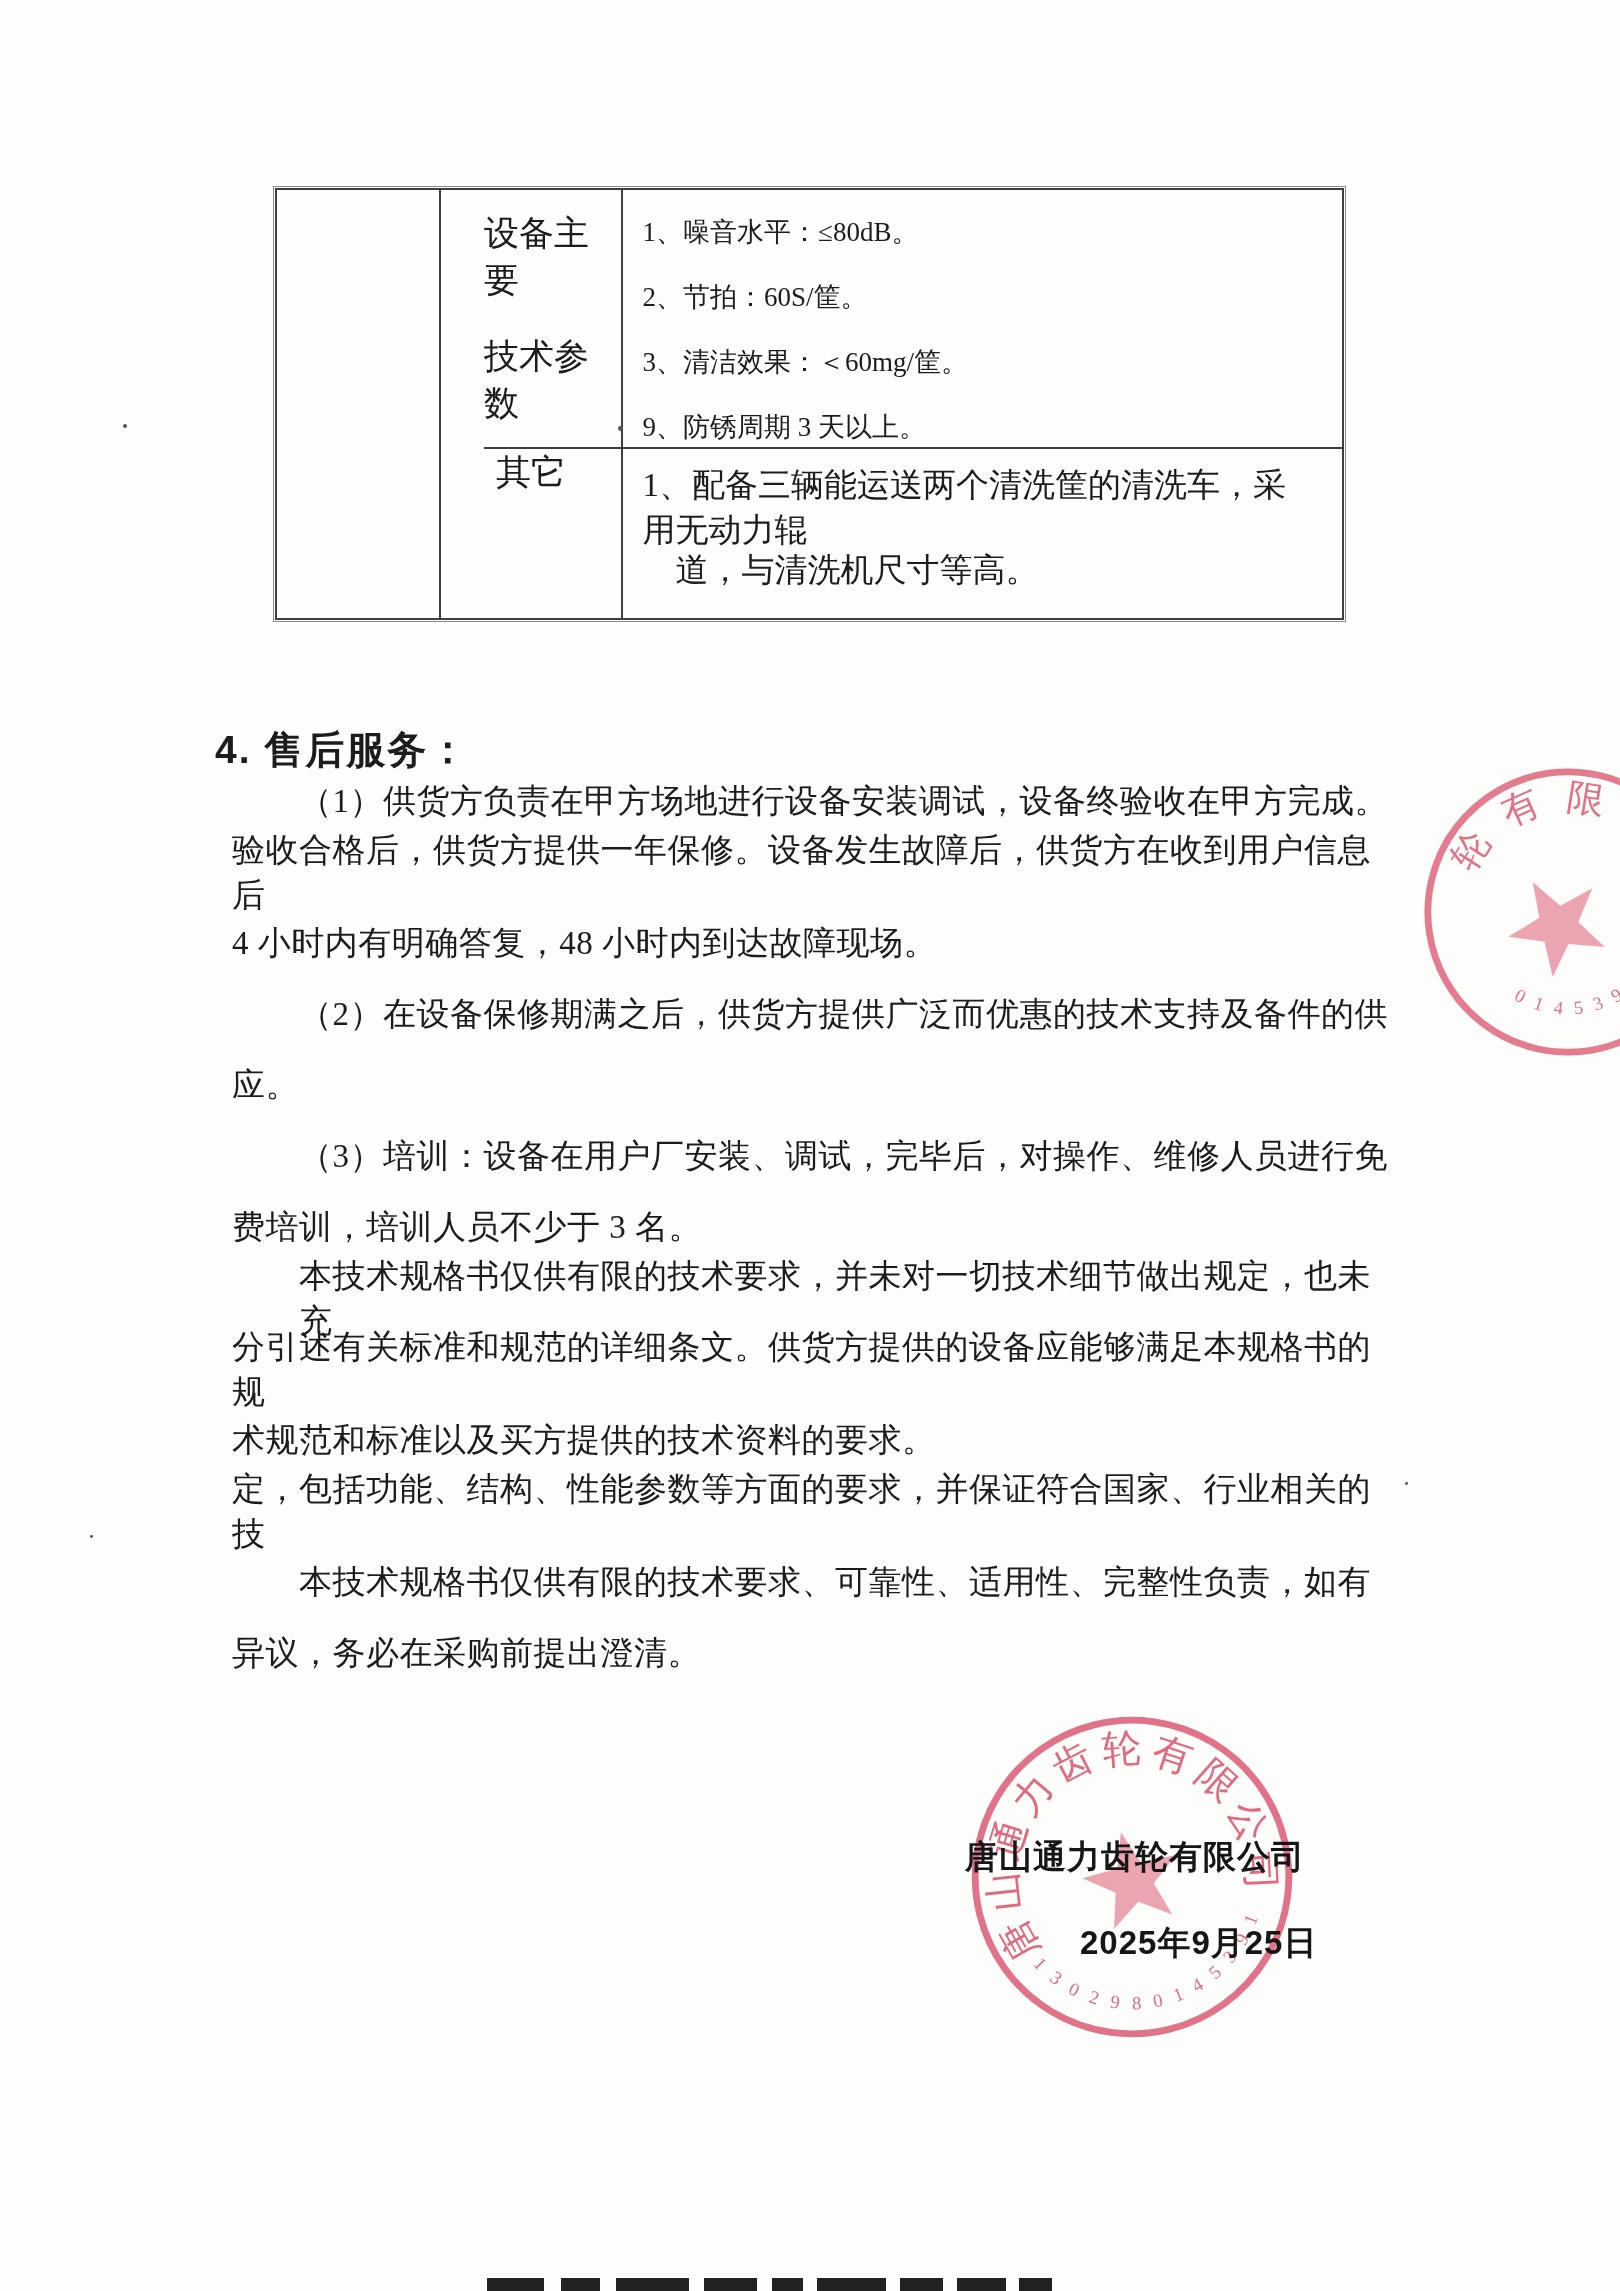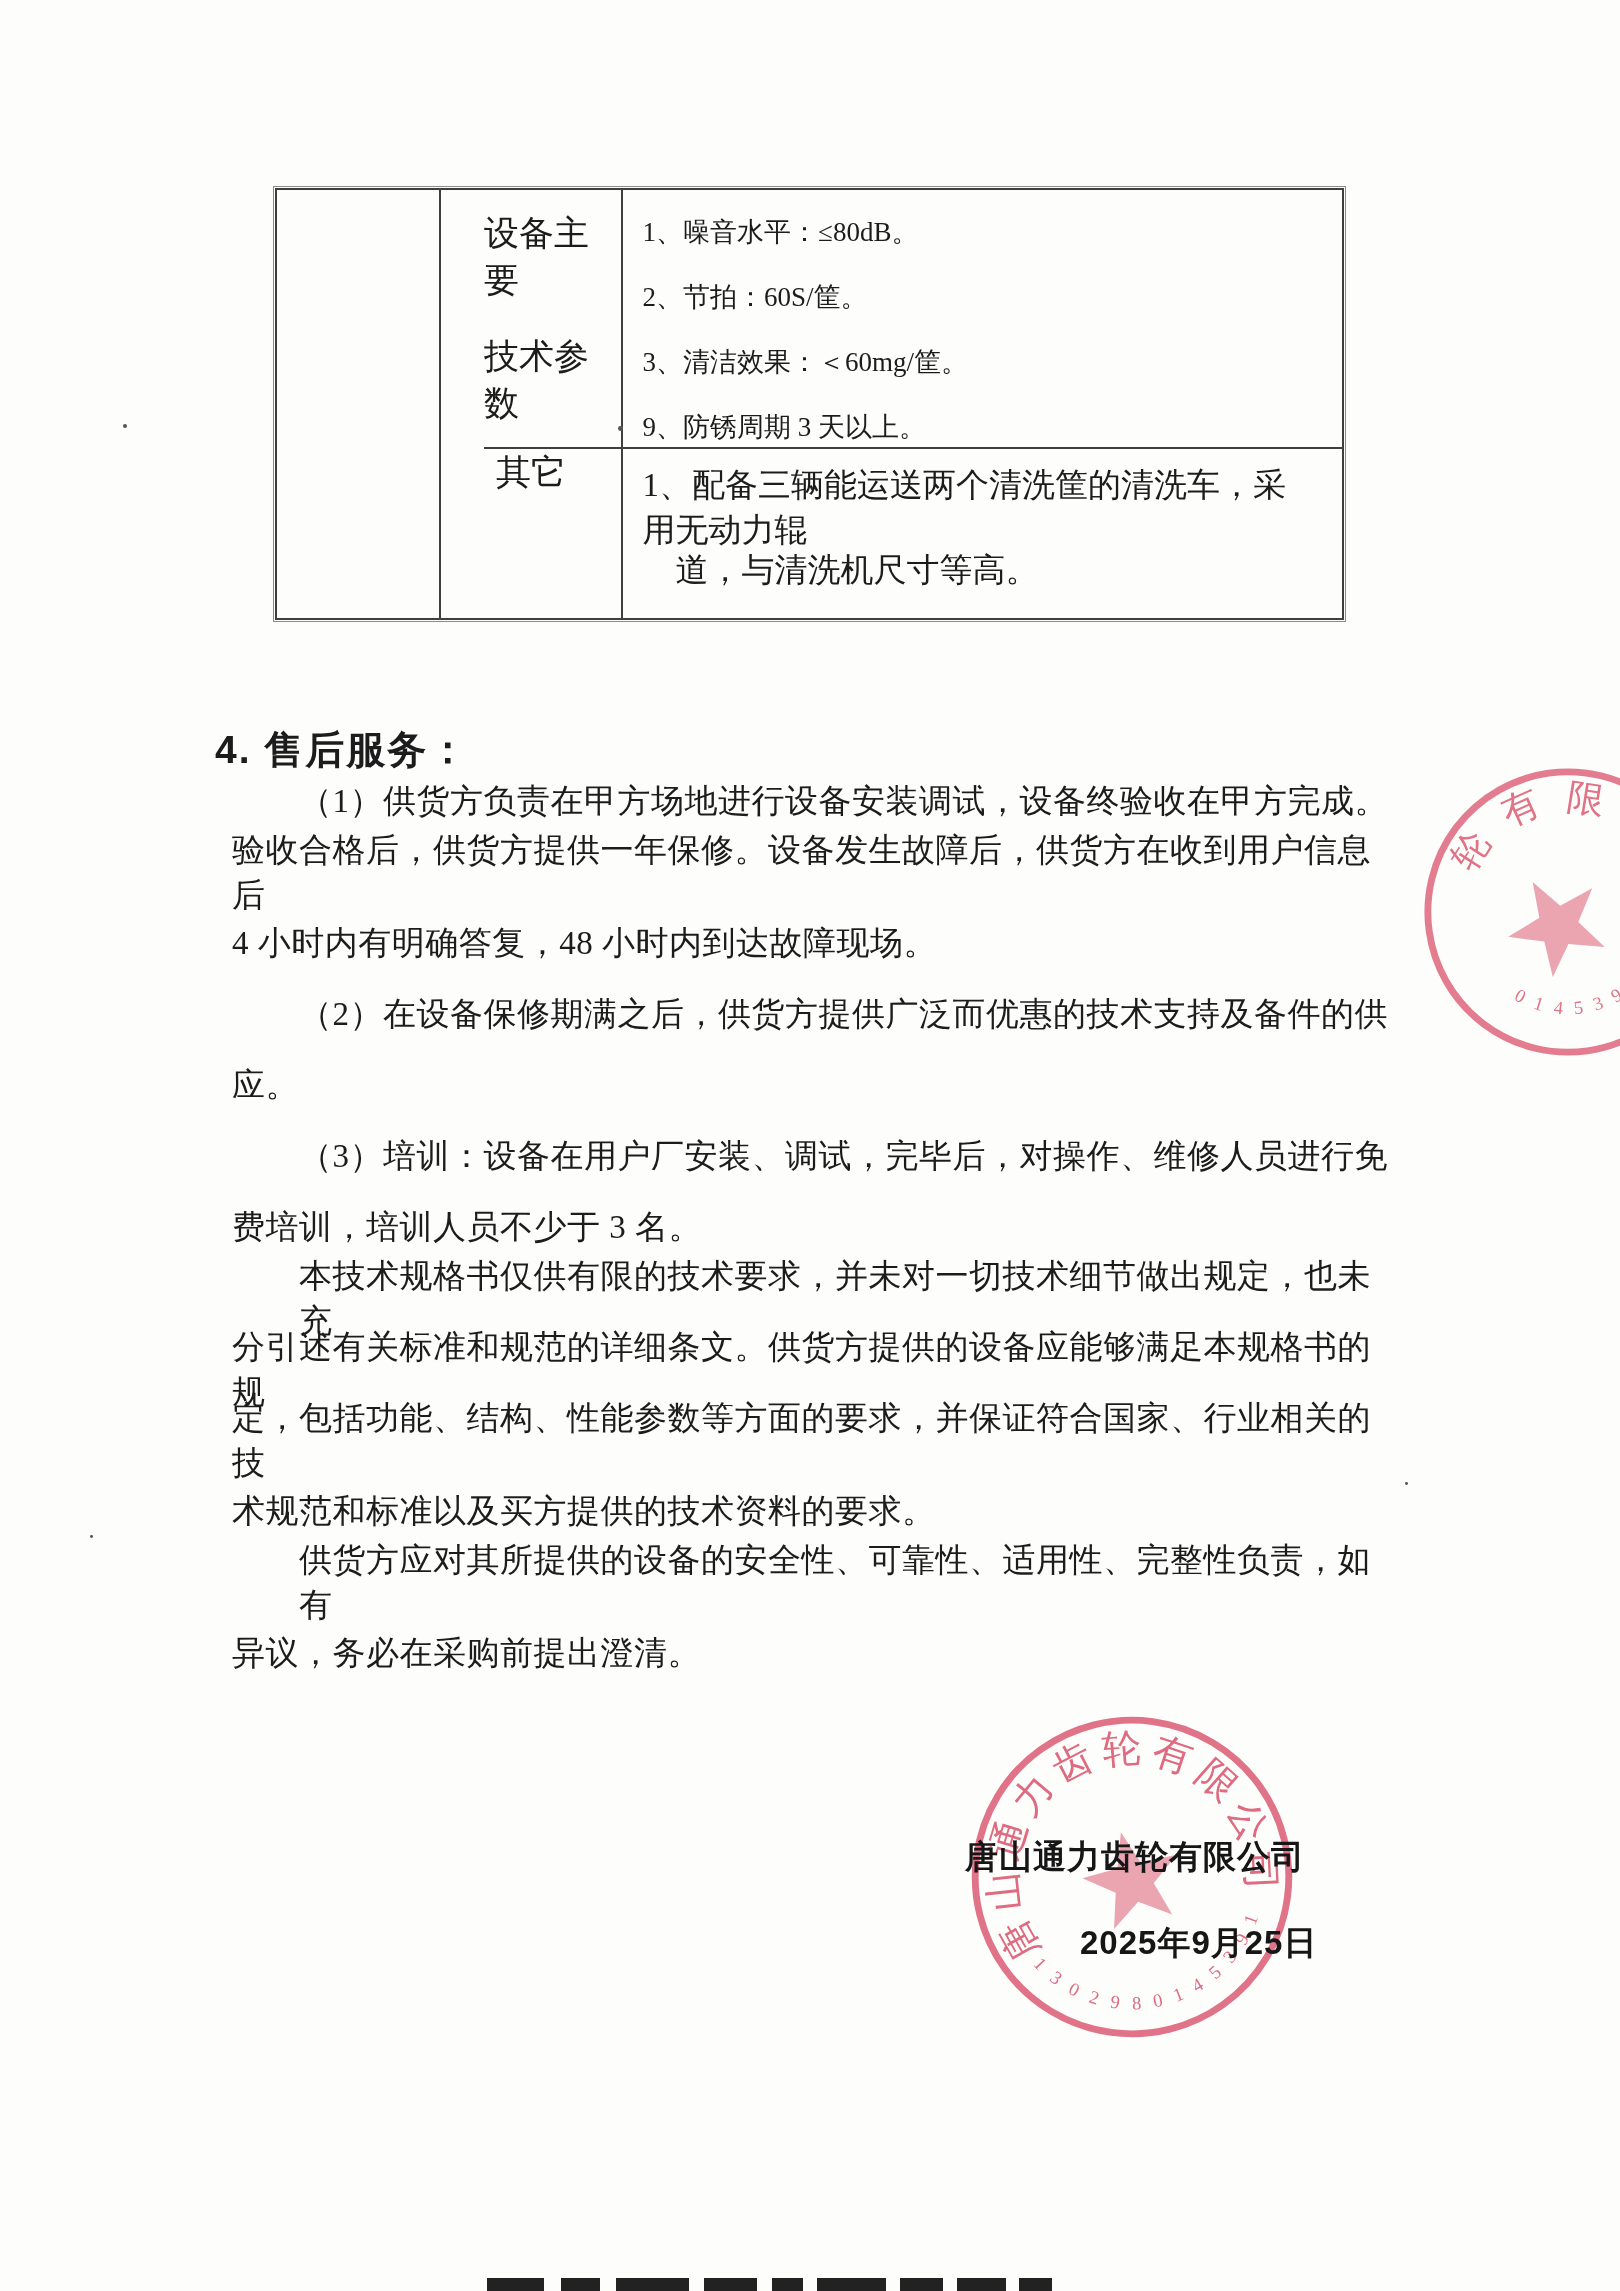--- a/index.html
+++ b/index.html
@@ -121,25 +121,25 @@
       <div class="bline ind">（2）在设备保修期满之后，供货方提供广泛而优惠的技术支持及备件的供</div>
       <div class="bline">应。</div>
     </div>
     <div>
       <div class="bline ind">（3）培训：设备在用户厂安装、调试，完毕后，对操作、维修人员进行免</div>
       <div class="bline">费培训，培训人员不少于 3 名。</div>
     </div>
     <div>
       <div class="bline ind">本技术规格书仅供有限的技术要求，并未对一切技术细节做出规定，也未充</div>
       <div class="bline">分引述有关标准和规范的详细条文。供货方提供的设备应能够满足本规格书的规</div>
+      <div class="bline">术规范和标准以及买方提供的技术资料的要求。</div>
       <div class="bline">定，包括功能、结构、性能参数等方面的要求，并保证符合国家、行业相关的技</div>
-      <div class="bline">术规范和标准以及买方提供的技术资料的要求。</div>
     </div>
     <div>
-      <div class="bline ind">供货方应对其所提供的设备的安全性、可靠性、适用性、完整性负责，如有</div>
+      <div class="bline ind">本技术规格书仅供有限的技术要求、可靠性、适用性、完整性负责，如有</div>
       <div class="bline">异议，务必在采购前提出澄清。</div>
     </div>
   </div>
 
   <div class="company">唐山通力齿轮有限公司</div>
   <div class="sigdate">2025年9月25日</div>
 
   <div class="speck" style="left:123px; top:424px; width:3.9px; height:3.9px;"></div>
   <div class="speck" style="left:618px; top:426px; width:4.9px; height:4.9px;"></div>
   <div class="speck" style="left:90px; top:1535px; width:2.9px; height:2.9px;"></div>

